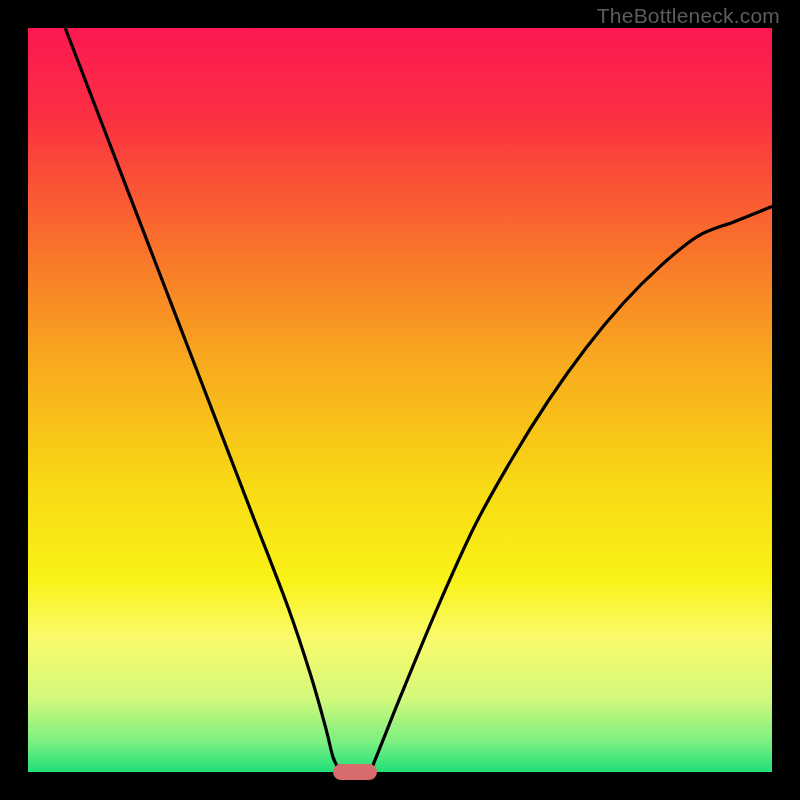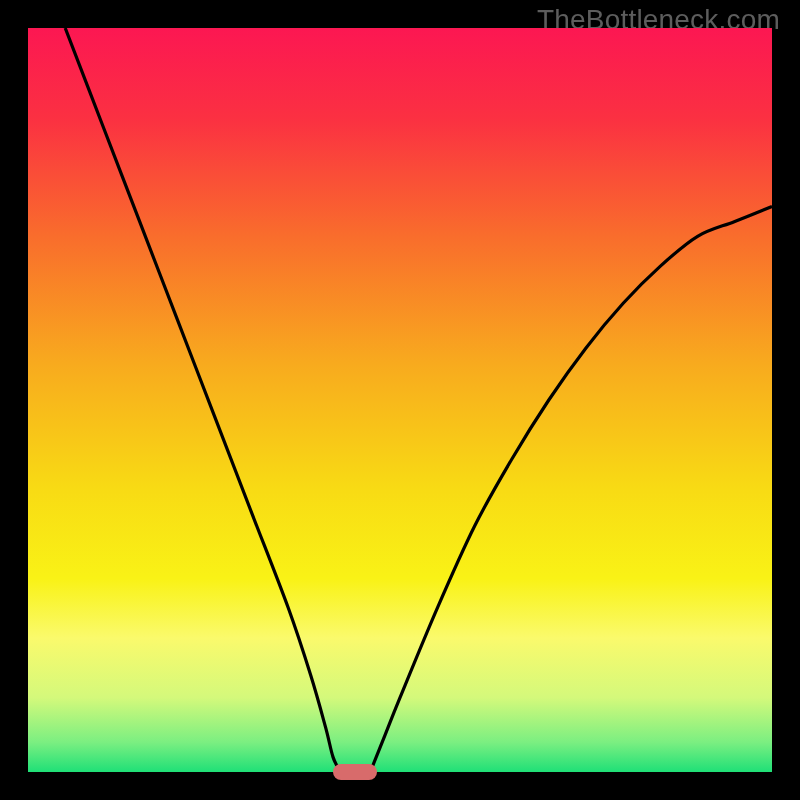--- a/index.html
+++ b/index.html
@@ -24,21 +24,21 @@
     left: 0;
     top: 0;
     width: 744px;
     height: 744px;
   }
   .watermark {
     position: absolute;
     top: 4px;
     right: 20px;
     color: #5d5d5d;
-    font-size: 28px;
+    font-size: 21px;
     letter-spacing: 0.2px;
     font-weight: 400;
   }
   .marker {
     position: absolute;
     width: 44px;
     height: 16px;
     background: #d86b6b;
     border-radius: 8px;
     transform: translate(-50%, -50%);

